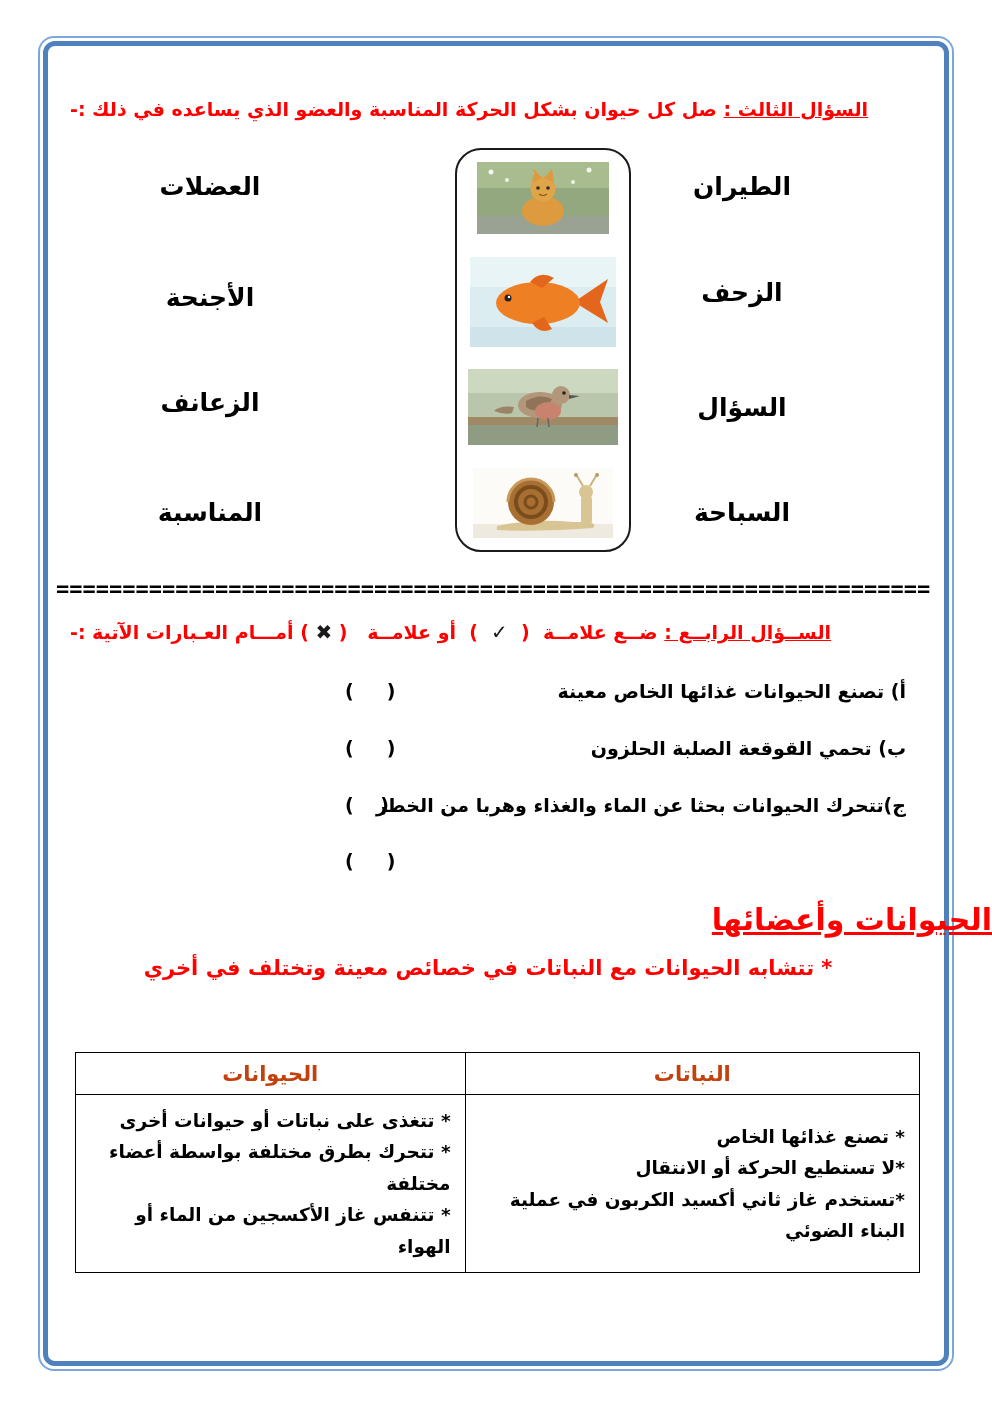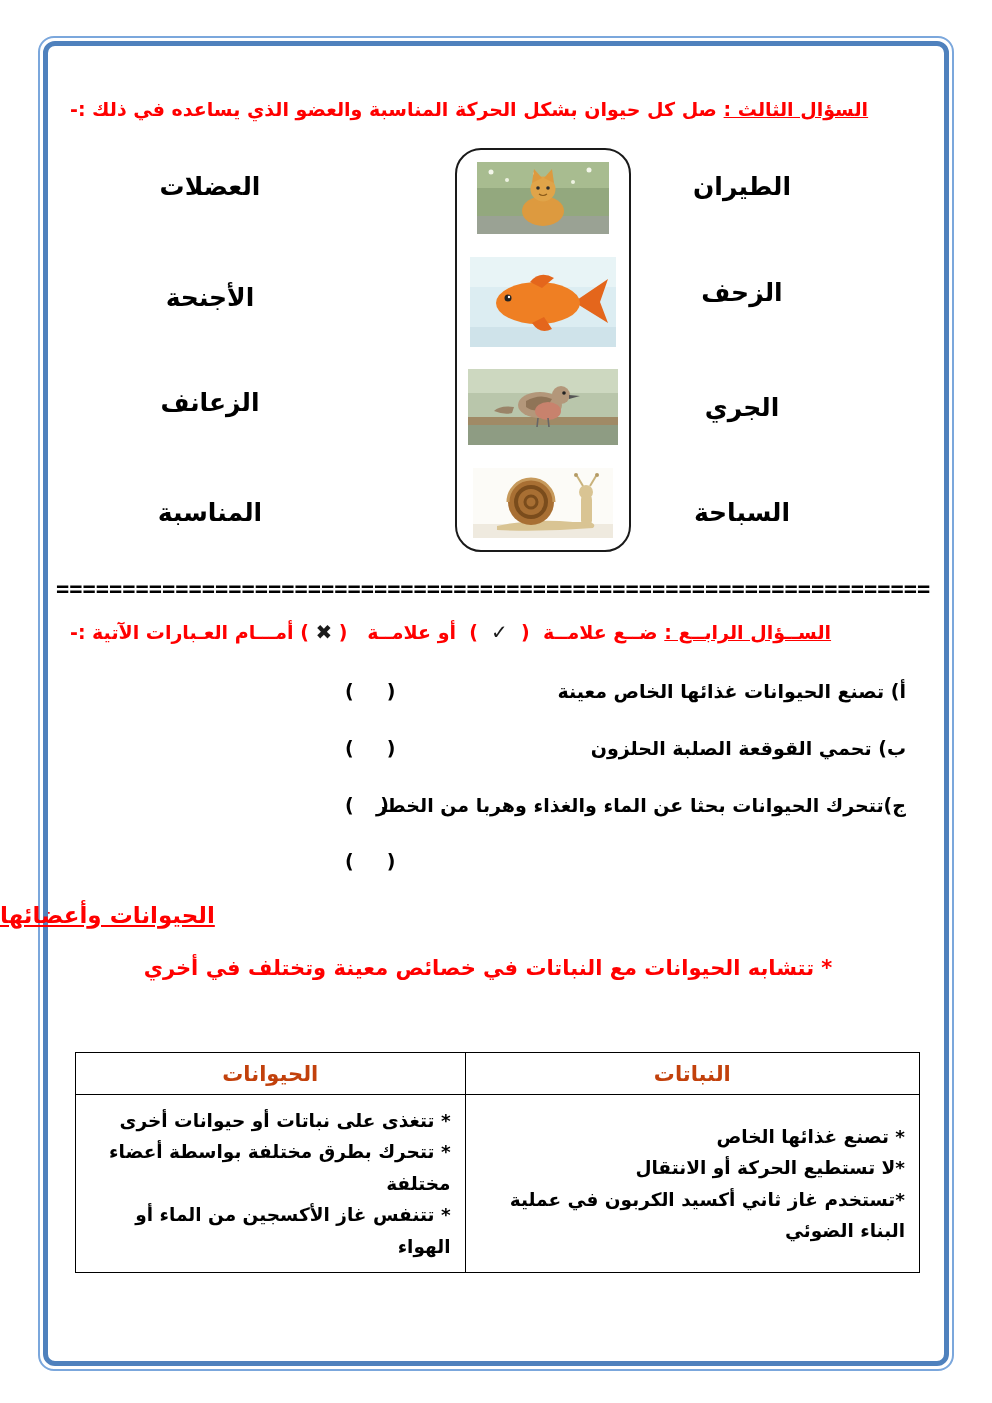--- a/index.html
+++ b/index.html
@@ -76,22 +76,22 @@
     font-size:19px; font-weight:bold; color:#000;
     padding-right:28px; height:34px;
   }
   .q4-row .blank {
     position:absolute; left:285px; top:0;
     white-space:pre; direction:ltr;
   }
 
   .section-title {
     position:absolute; top:902px; left:0; right:0;
-    text-align:left;
-    color:#ff0000; font-weight:bold; font-size:23px;
+    text-align:right;
+    color:#ff0000; font-weight:bold; font-size:30px;padding-left:32px;
   }
   .section-title span { text-decoration:underline; }
 
   .note {
     position:absolute; top:956px; right:72px; left:56px;
     direction:rtl; text-align:center;
     color:#ff0000; font-weight:bold; font-size:21px;
   }
 
   table.cmp-table {
@@ -122,21 +122,21 @@
   <div class="frame-outer">
     <div class="frame-inner"></div>
   </div>
 
   <div class="heading q3"><span class="hl">السؤال الثالث :</span><span> صل كل حيوان بشكل الحركة المناسبة والعضو الذي يساعده في ذلك :-</span></div>
 
   <div class="matching">
 
     <span class="match-word mv" style="top:27px">الطيران</span>
     <span class="match-word mv" style="top:133px">الزحف</span>
-    <span class="match-word mv" style="top:248px">الجري</span>
+    <span class="match-word mv" style="top:248px">السؤال</span>
     <span class="match-word mv" style="top:353px">السباحة</span>
 
     <span class="match-word og" style="top:27px">العضلات</span>
     <span class="match-word og" style="top:138px">الأجنحة</span>
     <span class="match-word og" style="top:243px">الزعانف</span>
     <span class="match-word og" style="top:353px">المناسبة</span>
 
     <div class="img-box">
 
       <svg class="ph cat" viewBox="0 0 132 72">

